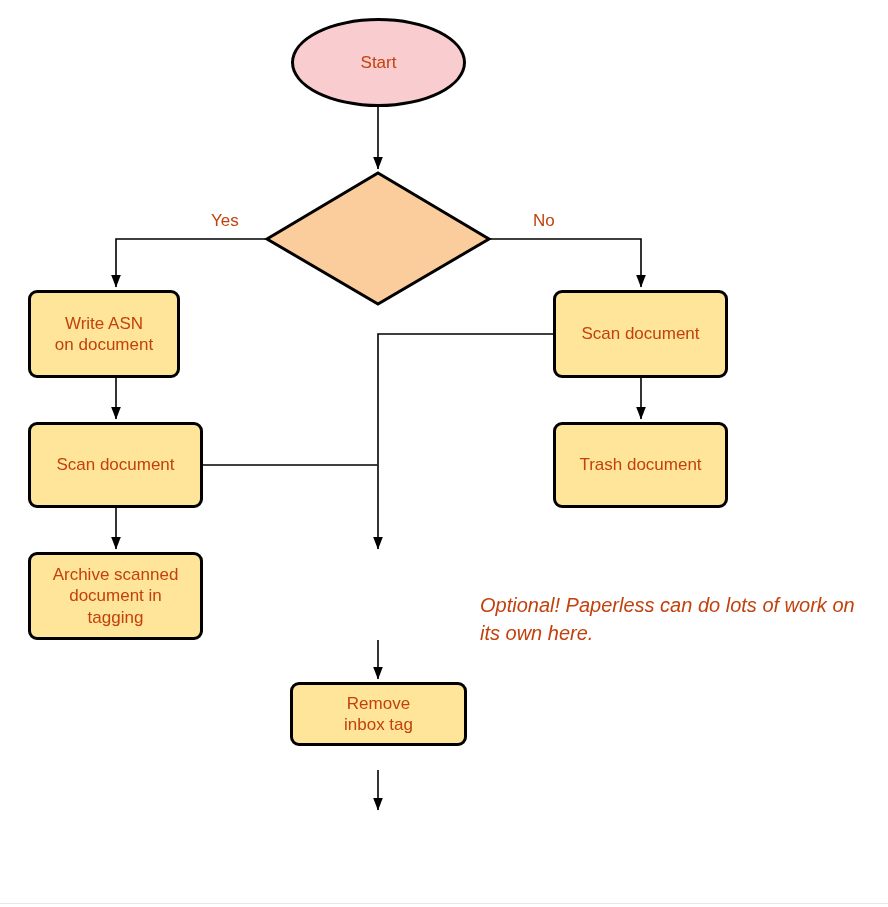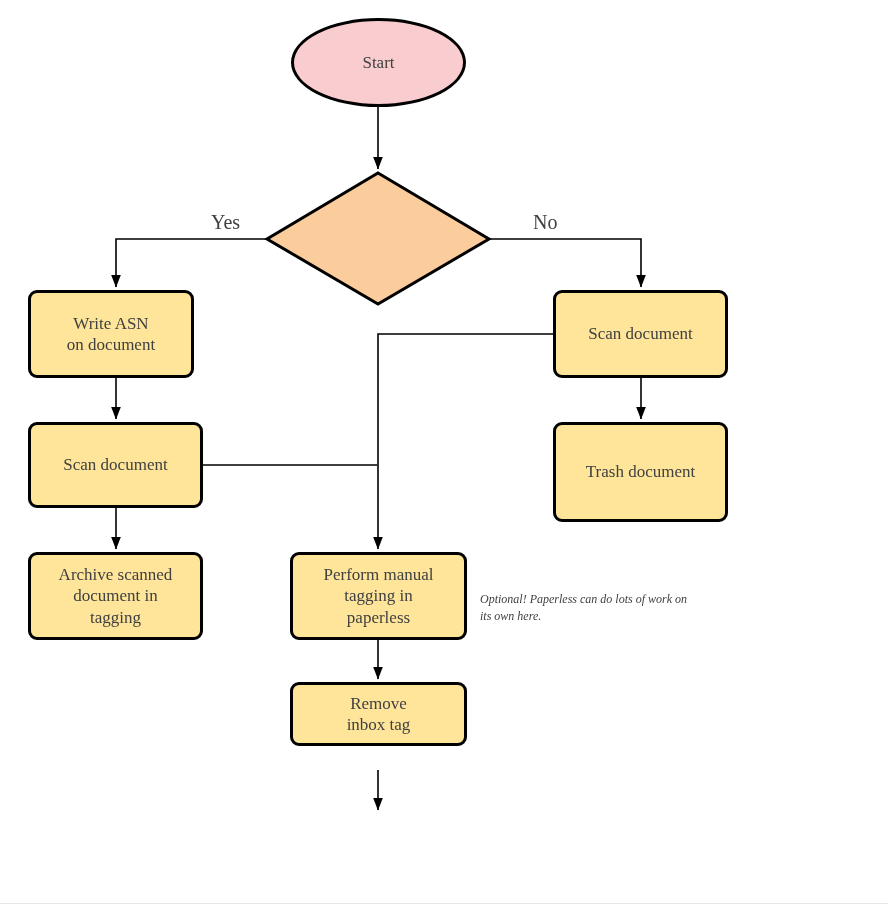--- a/index.html
+++ b/index.html
@@ -1,22 +1,22 @@
 <!DOCTYPE html>
 <html><head>
 <meta charset="utf-8">
 <style>
   html, body { margin: 0; padding: 0; background: #ffffff; }
   .canvas {
     position: relative;
     width: 888px;
     height: 907px;
     background: #ffffff;
-    font-family: Liberation Serif, serif;
-    color: #404040;
+    font-family: Liberation Sans, sans-serif;
+    color: #c2410c;
     overflow: hidden;
   }
   .wires {
     position: absolute;
     left: 0; top: 0;
     width: 888px; height: 907px;
   }
   .node {
     position: absolute;
     box-sizing: border-box;
@@ -43,27 +43,27 @@
     display: flex;
     align-items: center;
     justify-content: center;
     text-align: center;
     font-size: 17px;
     line-height: 1.3;
     white-space: pre-line;
   }
   .edge-label {
     position: absolute;
-    font-size: 20px;
+    font-size: 17px;
     line-height: 1;
   }
   .annotation {
     position: absolute;
     font-style: italic;
-    font-size: 12px;
+    font-size: 20px;
     line-height: 1.42;
     white-space: pre-line;
   }
   .bottom-edge {
     position: absolute;
     left: 0; top: 903;
     top: 903px;
     width: 888px; height: 1px;
     background: #e7e7e7;
   }
@@ -100,36 +100,33 @@
 
     <polyline points="378,770 378,810" fill="none" stroke="#000000" stroke-width="1.6" marker-end="url(#arrow)"></polyline>
 
     <polygon points="378,173 489,239 378,304 267,239" fill="#fbcd9d" stroke="#000000" stroke-width="3"></polygon>
   </svg>
 
   <div class="node terminator" style="left:291px; top:18px; width:175px; height:89px;">Start</div>
 
 
 
-  <div class="node box" style="left:28px; top:290px; width:166px; height:88px;">Write ASN
+  <div class="node box" style="left:28px; top:290px; width:152px; height:88px;">Write ASN
 on document</div>
 
   <div class="node box" style="left:28px; top:422px; width:175px; height:86px;">Scan document</div>
 
   <div class="node box" style="left:28px; top:552px; width:175px; height:88px;">Archive scanned
 document in
 tagging</div>
 
   <div class="node box" style="left:553px; top:290px; width:175px; height:88px;">Scan document</div>
 
-  <div class="node box" style="left:553px; top:422px; width:175px; height:100px;">Trash document</div>
+  <div class="node box" style="left:553px; top:422px; width:175px; height:86px;">Trash document</div>
 
-  <div class="node box" style="left:290px; top:552px; width:177px; height:88px;">Perform manual
-tagging in
-paperless</div>
 
   <div class="node box" style="left:290px; top:682px; width:177px; height:64px;">Remove
 inbox tag</div>
 
   <span class="edge-label" style="left:211px; top:212px;">Yes</span>
 
   <span class="edge-label" style="left:533px; top:212px;">No</span>
 
   <div class="annotation" style="left:480px; top:591px; width:404px;">Optional! Paperless can do lots of work on
 its own here.</div>

